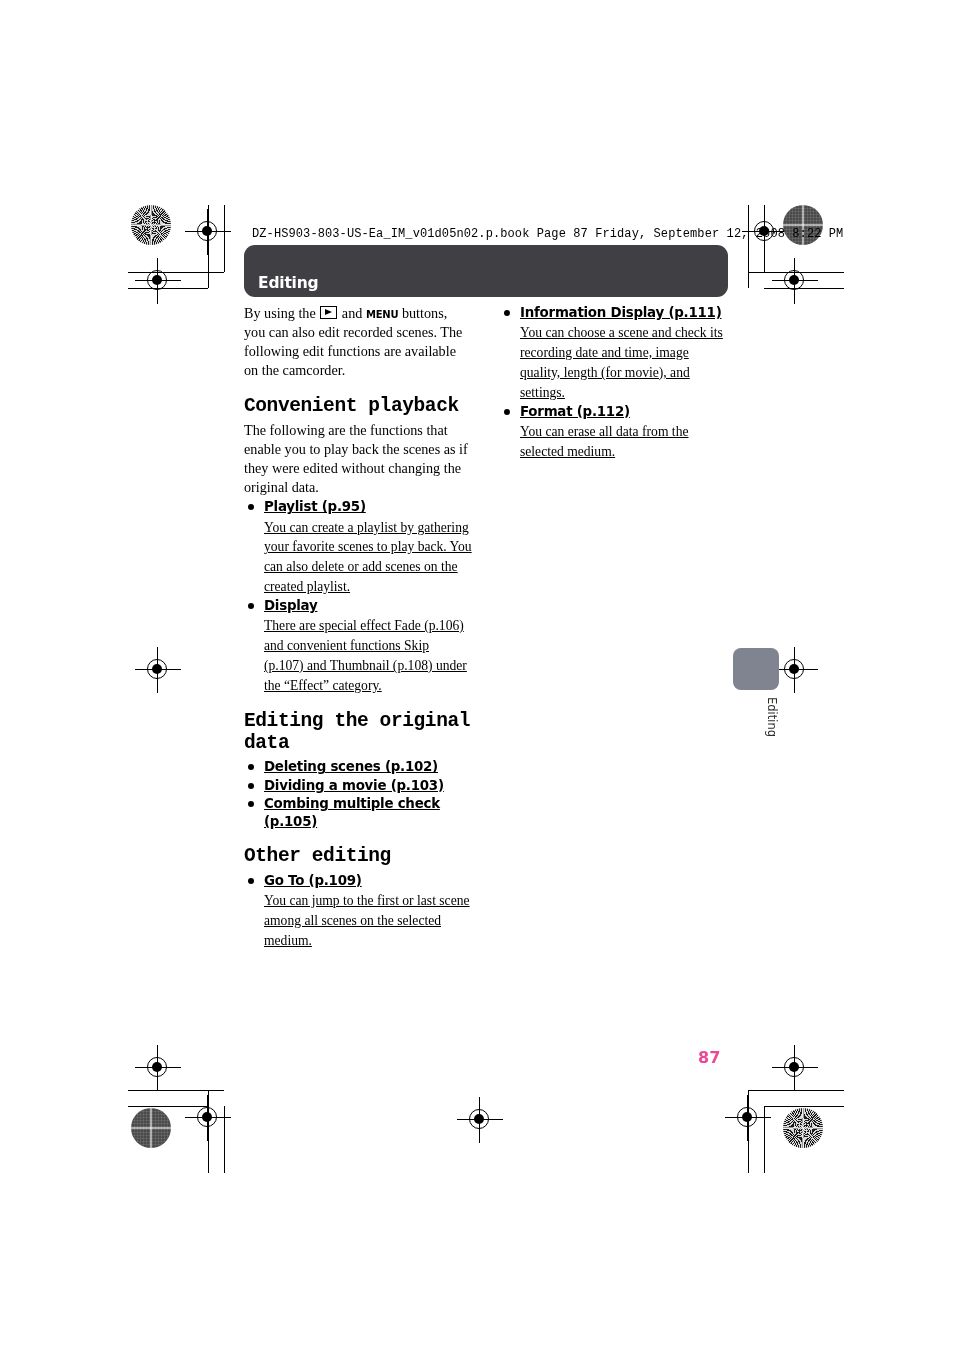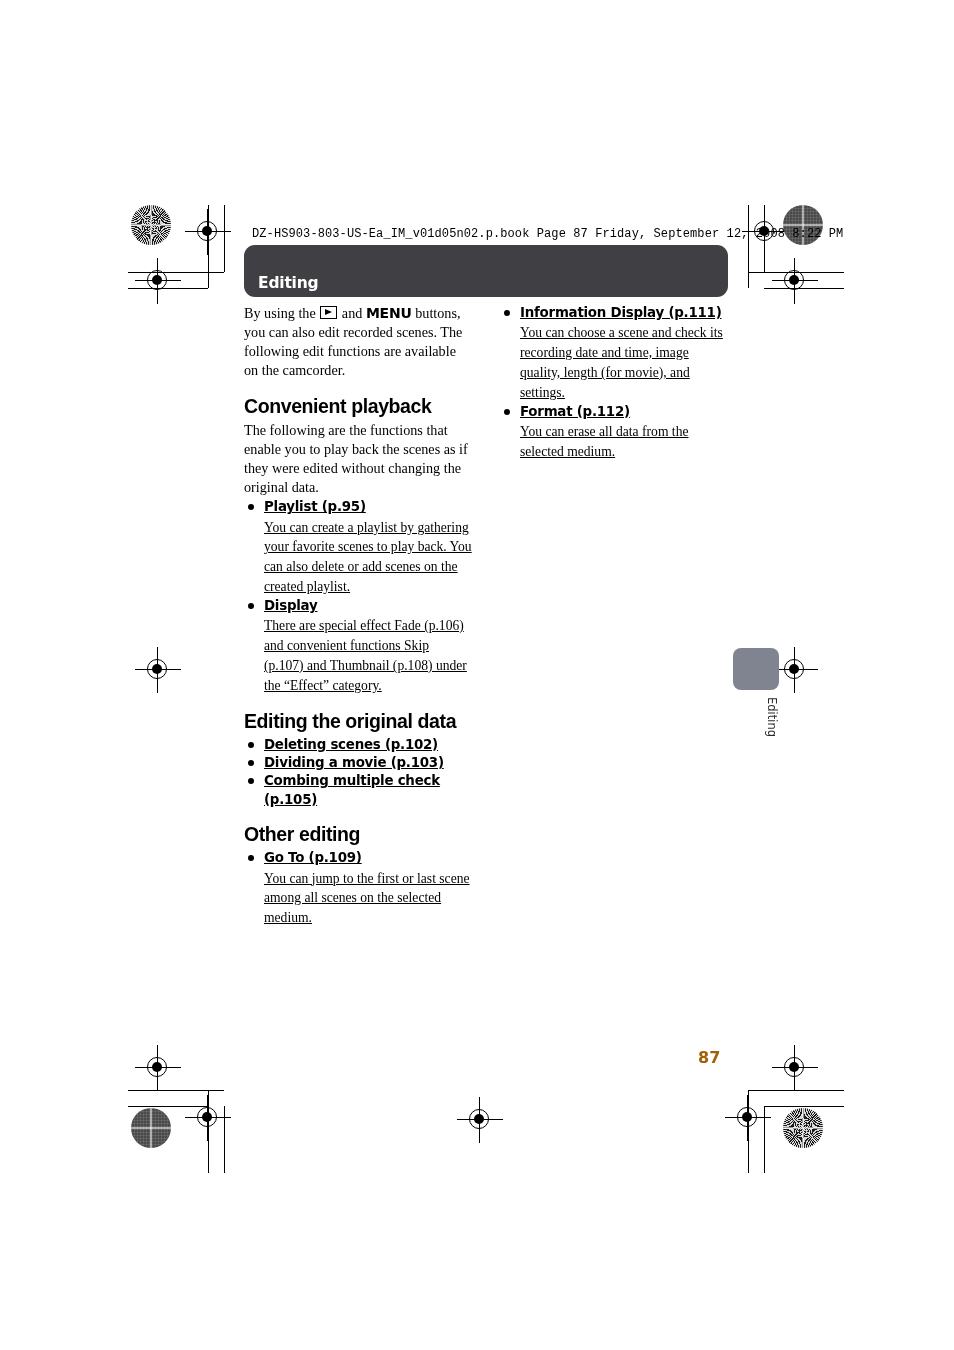--- a/index.html
+++ b/index.html
@@ -109,21 +109,21 @@
   .col { width: 228px; }
 
   .body-text {
     font-size: 14.2px;
     line-height: 1.33;
     text-align: left;
     margin: 0 0 2px 0;
   }
 
   .h2 {
-    font-family: Liberation Sans, sans-serif;
+    font-family: Liberation Mono, monospace;
     font-weight: bold;
     font-size: 19.5px;
     letter-spacing: -0.4px;
     margin: 14px 0 4px 0;
     line-height: 1.15;
   }
   .h2.first { margin-top: 15px; }
 
   ul.bullets { list-style: none; margin: 0; padding: 0; }
   ul.bullets > li { position: relative; padding-left: 20px; margin-bottom: 0px; text-decoration: underline; }
@@ -164,21 +164,21 @@
     content: "";
     position: absolute;
     left: 4px; top: 1.6px;
     border-left: 7px solid #000;
     border-top: 3.8px solid transparent;
     border-bottom: 3.8px solid transparent;
   }
   .menu-word {
     font-family: "DejaVu Sans", sans-serif;
     font-weight: bold;
-    font-size: 14px;
+    font-size: 10px;
     letter-spacing: -0.2px;
   }
 
   
   .side-tab {
     position: absolute;
     left: 733px;
     top: 648px;
     width: 46px;
     height: 42px;
@@ -197,21 +197,21 @@
     writing-mode: vertical-rl;
   }
 
   .page-number {
     position: absolute;
     left: 698px;
     top: 1048px;
     font-family: "DejaVu Sans", sans-serif;
     font-weight: bold;
     font-size: 16px;
-    color: #a16207;
+    color: #ec4899;
   }
 </style>
 </head>
 <body>
 
 <div class="marks">
 
   <div class="cropline h" style="left:128px; top:272px; width:96px;"></div>
   <div class="cropline h" style="left:128px; top:288px; width:80px;"></div>
   <div class="cropline v" style="left:208px; top:205px; height:83px;"></div>

